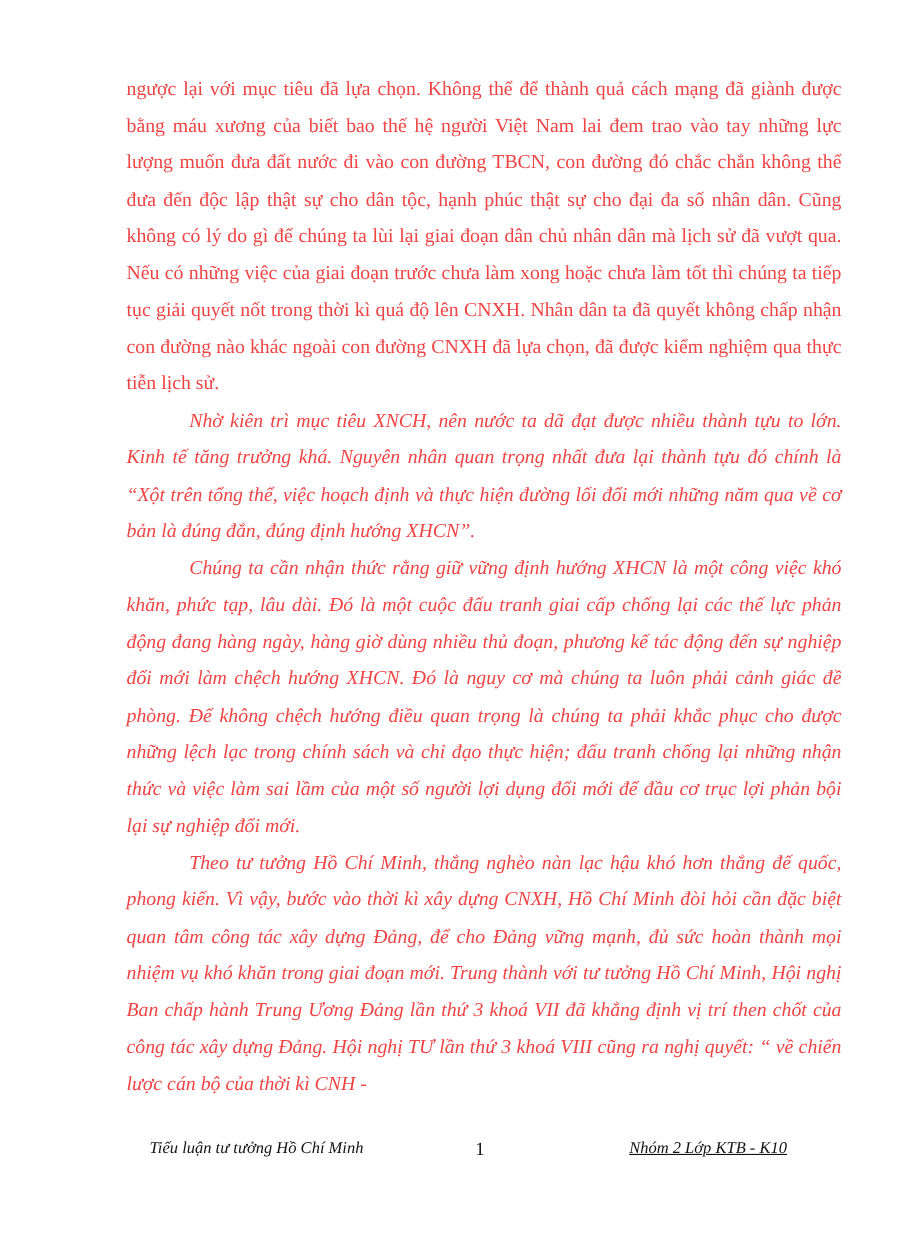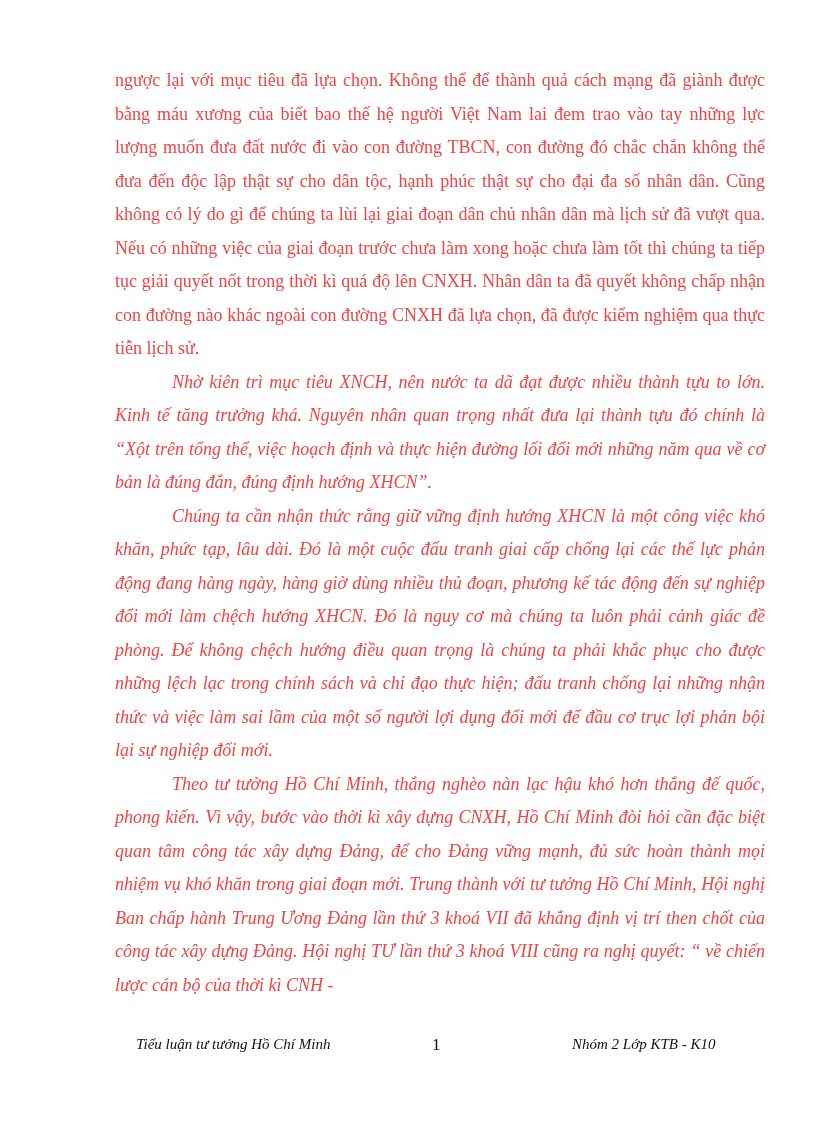--- a/index.html
+++ b/index.html
@@ -13,21 +13,21 @@
   }
   .body-text p { margin: 0; }
   .body-text p.indent { text-indent: 57px; font-style: italic; }
   .footer {
     position: absolute; left: 115px; top: 1036px; width: 600px; height: 24px;
     font-family: "Liberation Serif", "DejaVu Serif", serif;
     font-size: 15px; color: #111; margin-left: 21px;
   }
   .footer .left { position: absolute; left: 0; top: 0; font-style: italic; }
   .footer .center { position: absolute; left: 296px; top: -1px; font-size: 17px; }
-  .footer .right { position: absolute; left: 436px; top: 0; font-style: italic; }
+  .footer .right { position: absolute; left: 436px; top: 0; font-style: italic; text-decoration: underline; }
 </style>
 </head>
 <body>
 
 <div class="page">
   <div class="body-text">
     <p>ngược lại với mục tiêu đã lựa chọn. Không thể để thành quả cách mạng đã giành được bằng máu xương của biết bao thế hệ người Việt Nam lai đem trao vào tay những lực lượng muốn đưa đất nước đi vào con đường TBCN, con đường đó chắc chắn không thể đưa đến độc lập thật sự cho dân tộc, hạnh phúc thật sự cho đại đa số nhân dân. Cũng không có lý do gì để chúng ta lùi lại giai đoạn dân chủ nhân dân mà lịch sử đã vượt qua. Nếu có những việc của giai đoạn trước chưa làm xong hoặc chưa làm tốt thì chúng ta tiếp tục giải quyết nốt trong thời kì quá độ lên CNXH. Nhân dân ta đã quyết không chấp nhận con đường nào khác ngoài con đường CNXH đã lựa chọn, đã được kiểm nghiệm qua thực tiễn lịch sử.</p>
     <p class="indent">Nhờ kiên trì mục tiêu XNCH, nên nước ta dã đạt được nhiều thành tựu to lớn. Kinh tế tăng trưởng khá. Nguyên nhân quan trọng nhất đưa lại thành tựu đó chính là “Xột trên tổng thể, việc hoạch định và thực hiện đường lối đổi mới những năm qua về cơ bản là đúng đắn, đúng định hướng XHCN”.</p>
     <p class="indent">Chúng ta cần nhận thức rằng giữ vững định hướng XHCN là một công việc khó khăn, phức tạp, lâu dài. Đó là một cuộc đấu tranh giai cấp chống lại các thế lực phản động đang hàng ngày, hàng giờ dùng nhiều thủ đoạn, phương kế tác động đến sự nghiệp đổi mới làm chệch hướng XHCN. Đó là nguy cơ mà chúng ta luôn phải cảnh giác đề phòng. Để không chệch hướng điều quan trọng là chúng ta phải khắc phục cho được những lệch lạc trong chính sách và chỉ đạo thực hiện; đấu tranh chống lại những nhận thức và việc làm sai lầm của một số người lợi dụng đổi mới để đầu cơ trục lợi phản bội lại sự nghiệp đổi mới.</p>
     <p class="indent">Theo tư tưởng Hồ Chí Minh, thắng nghèo nàn lạc hậu khó hơn thắng đế quốc, phong kiến. Vì vậy, bước vào thời kì xây dựng CNXH, Hồ Chí Minh đòi hỏi cần đặc biệt quan tâm công tác xây dựng Đảng, để cho Đảng vững mạnh, đủ sức hoàn thành mọi nhiệm vụ khó khăn trong giai đoạn mới. Trung thành với tư tưởng Hồ Chí Minh, Hội nghị Ban chấp hành Trung Ương Đảng lần thứ 3 khoá VII đã khẳng định vị trí then chốt của công tác xây dựng Đảng. Hội nghị TƯ lần thứ 3 khoá VIII cũng ra nghị quyết: “ về chiến lược cán bộ của thời kì CNH -</p>

